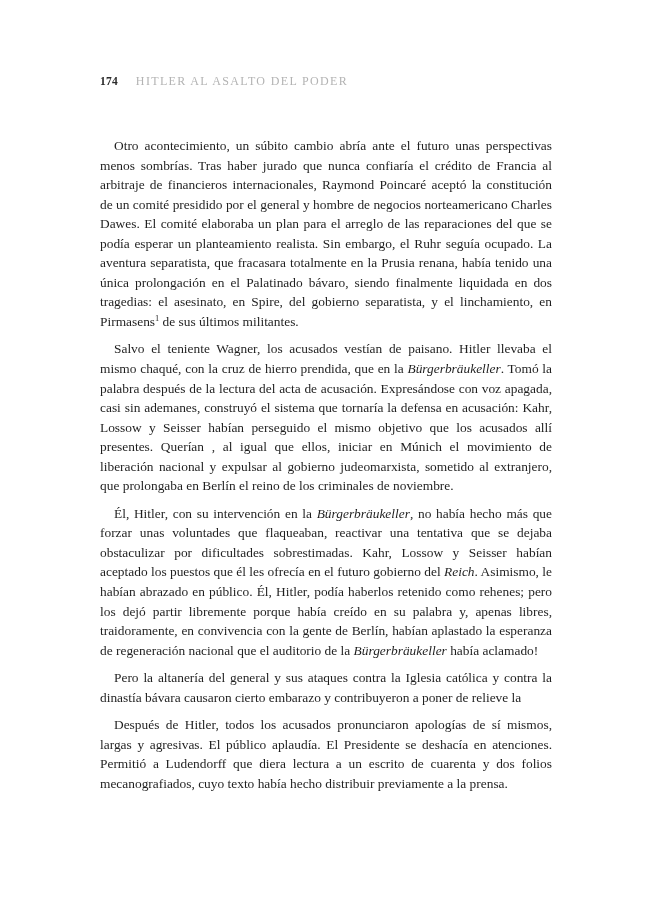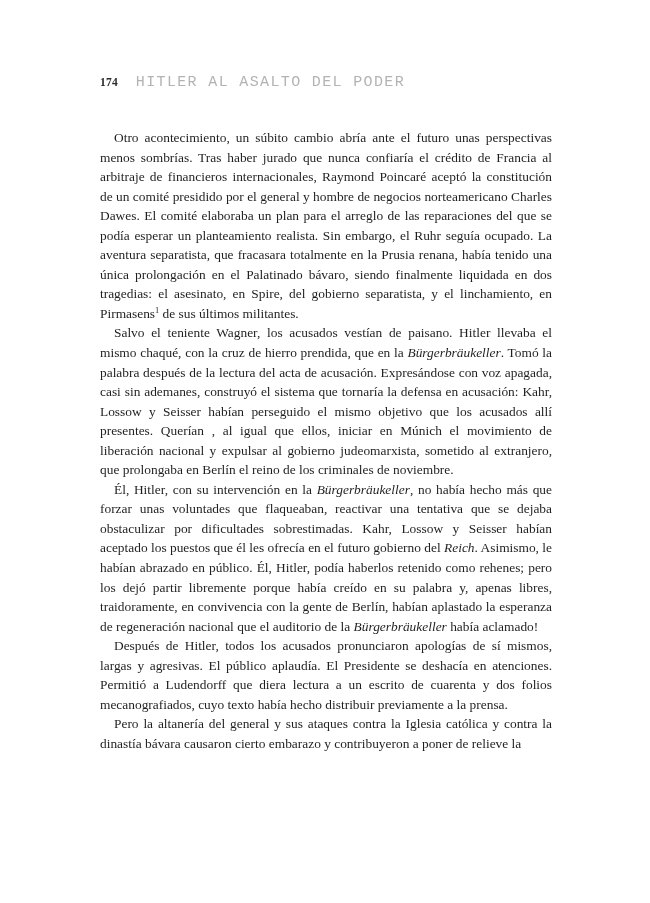--- a/index.html
+++ b/index.html
@@ -38,22 +38,22 @@
   }
   .folio {
     font-family: "Liberation Serif", "DejaVu Serif", serif;
     font-weight: bold;
     font-size: 11.5px;
     color: #2b2b2b;
     letter-spacing: 0.2px;
   }
   .head-title {
     margin-left: 18px;
-    font-family: Liberation Mono, monospace;
-    font-size: 15px;
+    font-family: Liberation Serif, serif;
+    font-size: 12px;
     color: #b3b3b3;
     letter-spacing: 1.35px;
     white-space: nowrap;
   }
 
   
   .textblock {
     position: absolute;
     left: 100px;
     top: 112px;
@@ -64,20 +64,21 @@
     margin: 0;
     font-size: 13.4px;
     line-height: 19.55px;
     text-align: justify;
     text-justify: inter-word;
     hyphens: none;
     color: #1f1f1f;
   }
   p.para.indent {
     text-indent: 14px;
+    margin-top: 8px;
   }
   p.para i, p.para em {
   }
   sup.fn {
     font-size: 8.4px;
     vertical-align: super;
     line-height: 0;
   }
 </style>
 </head>
@@ -93,19 +94,19 @@
   <div class="textblock">
 
 
     <p class="para indent"><span>Otro acontecimiento, un súbito cambio abría ante el futuro unas perspectivas menos sombrías. Tras haber jurado que nunca confiaría el crédito de Francia al arbitraje de financieros internacionales, Raymond Poincaré aceptó la constitución de un comité presidido por el general y hombre de negocios norteamericano Charles Dawes. El comité elaboraba un plan para el arreglo de las reparaciones del que se podía esperar un planteamiento realista. Sin embargo, el Ruhr seguía ocupado. La aventura separatista, que fracasara totalmente en la Prusia renana, había tenido una única prolongación en el Palatinado bávaro, siendo finalmente liquidada en dos tragedias: el asesinato, en Spire, del gobierno separatista, y el linchamiento, en Pirmasens</span><sup class="fn">1</sup><span> de sus últimos militantes.</span></p>
 
 
     <p class="para indent"><span>Salvo el teniente Wagner, los acusados vestían de paisano. Hitler llevaba el mismo chaqué, con la cruz de hierro prendida, que en la </span><i>Bürgerbräukeller</i><span>. Tomó la palabra después de la lectura del acta de acusación. Expresándose con voz apagada, casi sin ademanes, construyó el sistema que tornaría la defensa en acusación: Kahr, Lossow y Seisser habían perseguido el mismo objetivo que los acusados allí presentes. Querían , al igual que ellos, iniciar en Múnich el movimiento de liberación nacional y expulsar al gobierno judeomarxista, sometido al extranjero, que prolongaba en Berlín el reino de los criminales de noviembre.</span></p>
 
     <p class="para indent"><span>Él, Hitler, con su intervención en la </span><i>Bürgerbräukeller</i><span>, no había hecho más que forzar unas voluntades que flaqueaban, reactivar una tentativa que se dejaba obstaculizar por dificultades sobrestimadas. Kahr, Lossow y Seisser habían aceptado los puestos que él les ofrecía en el futuro gobierno del </span><i>Reich</i><span>. Asimismo, le habían abrazado en público. Él, Hitler, podía haberlos retenido como rehenes; pero los dejó partir libremente porque había creído en su palabra y, apenas libres, traidoramente, en convivencia con la gente de Berlín, habían aplastado la esperanza de regeneración nacional que el auditorio de la </span><i>Bürgerbräukeller</i><span> había aclamado!</span></p>
 
+    <p class="para indent"><span>Pero la altanería del general y sus ataques contra la Iglesia católica y contra la dinastía bávara causaron cierto embarazo y contribuyeron a poner de relieve la</span></p>
+
     <p class="para indent"><span>Después de Hitler, todos los acusados pronunciaron apologías de sí mismos, largas y agresivas. El público aplaudía. El Presidente se deshacía en atenciones. Permitió a Ludendorff que diera lectura a un escrito de cuarenta y dos folios mecanografiados, cuyo texto había hecho distribuir previamente a la prensa.</span></p>
-
-    <p class="para indent"><span>Pero la altanería del general y sus ataques contra la Iglesia católica y contra la dinastía bávara causaron cierto embarazo y contribuyeron a poner de relieve la</span></p>
 
   </div>
 
 </div>
 
 </body></html>

